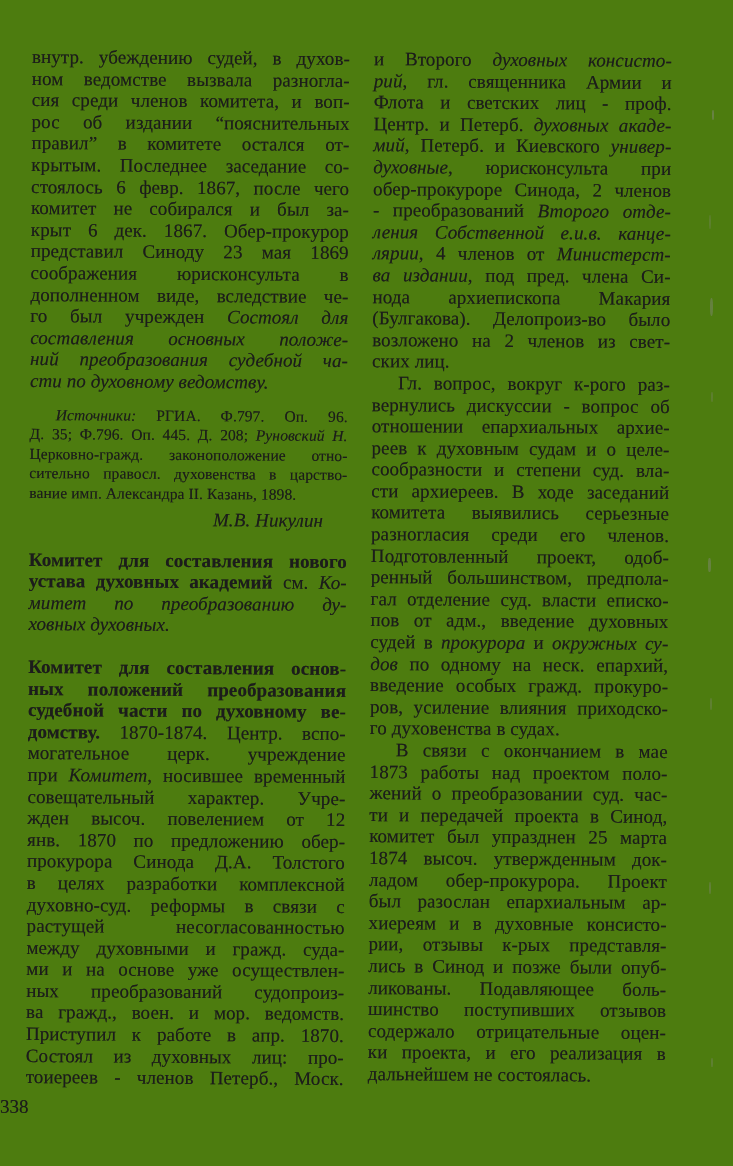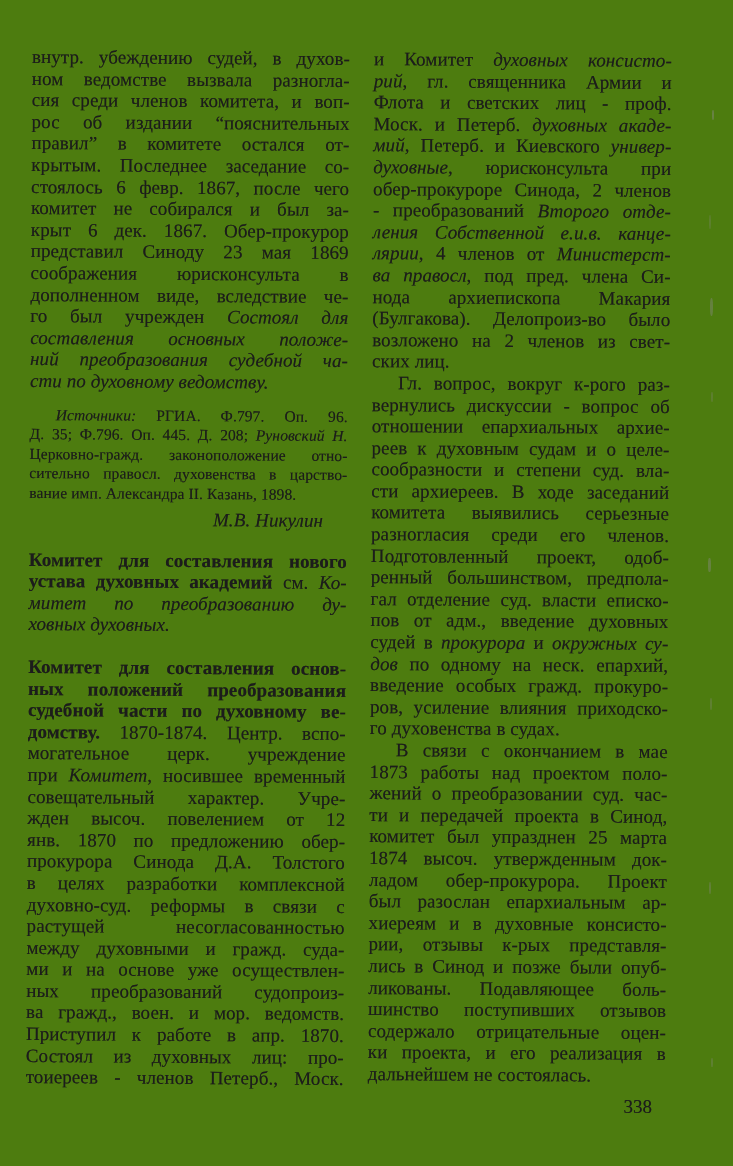--- a/index.html
+++ b/index.html
@@ -36,21 +36,21 @@
   .r-i{font-style:italic;}
   .r-b{font-weight:bold;}
   
   .b-sources{margin-top:13px;}
   .b-author{margin-top:6px;}
   .b-author .line{text-align:right;text-align-last:right;padding-right:24px;}
   .b-entry-cross-reference{margin-top:19px;}
   .b-entry-main{margin-top:21px;}
   .page-number{
     position:absolute;top:1096px;left:0;width:652px;
-    text-align:right;font-size:19px;color:#1c1c1c;
+    text-align:left;font-size:19px;color:#1c1c1c;
     text-shadow:0 0 0.4px rgba(20,20,20,0.55);
   }
   
   .art{position:absolute;background:#8a8a86;border-radius:40%;}
   .art1{left:712px;top:110px;width:2px;height:10px;opacity:.45;}
   .art2{left:709px;top:215px;width:2px;height:14px;opacity:.25;}
   .art3{left:710px;top:298px;width:3px;height:18px;opacity:.40;}
   .art4{left:711px;top:392px;width:2px;height:10px;opacity:.28;}
   .art5{left:708px;top:558px;width:3px;height:14px;opacity:.42;}
   .art6{left:710px;top:698px;width:2px;height:12px;opacity:.30;}
@@ -115,31 +115,31 @@
           <div class="line"><span class="r-n">ми и на основе уже осуществлен-</span></div>
           <div class="line"><span class="r-n">ных преобразований судопроиз-</span></div>
           <div class="line"><span class="r-n">ва гражд., воен. и мор. ведомств.</span></div>
           <div class="line"><span class="r-n">Приступил к работе в апр. 1870.</span></div>
           <div class="line"><span class="r-n">Состоял из духовных лиц: про-</span></div>
           <div class="line"><span class="r-n">тоиереев - членов Петерб., Моск.</span></div>
         </div>
       </div>
     <div class="col col-right" id="right-col">
         <div class="block b-entry-main-continuation s-main">
-          <div class="line"><span class="r-n">и Комитет </span><span class="r-i">духовных консисто-</span></div>
+          <div class="line"><span class="r-n">и Второго </span><span class="r-i">духовных консисто-</span></div>
           <div class="line"><span class="r-i">рий</span><span class="r-n">, гл. священника Армии и</span></div>
           <div class="line"><span class="r-n">Флота и светских лиц - проф.</span></div>
-          <div class="line"><span class="r-n">Моск. и Петерб. </span><span class="r-i">духовных акаде-</span></div>
+          <div class="line"><span class="r-n">Центр. и Петерб. </span><span class="r-i">духовных акаде-</span></div>
           <div class="line"><span class="r-i">мий</span><span class="r-n">, Петерб. и Киевского </span><span class="r-i">универ-</span></div>
           <div class="line"><span class="r-i">духовные</span><span class="r-n">, юрисконсульта при</span></div>
           <div class="line"><span class="r-n">обер-прокуроре Синода, 2 членов</span></div>
           <div class="line"><span class="r-n">- преобразований </span><span class="r-i">Второго отде-</span></div>
           <div class="line"><span class="r-i">ления Собственной е.и.в. канце-</span></div>
           <div class="line"><span class="r-i">лярии</span><span class="r-n">, 4 членов от </span><span class="r-i">Министерст-</span></div>
-          <div class="line"><span class="r-i">ва правосл</span><span class="r-n">, под пред. члена Си-</span></div>
+          <div class="line"><span class="r-i">ва издании</span><span class="r-n">, под пред. члена Си-</span></div>
           <div class="line"><span class="r-n">нода архиепископа Макария</span></div>
           <div class="line"><span class="r-n">(Булгакова). Делопроиз-во было</span></div>
           <div class="line"><span class="r-n">возложено на 2 членов из свет-</span></div>
           <div class="line flush"><span class="r-n">ских лиц.</span></div>
         </div>
         <div class="block b-paragraph-discussion s-main">
           <div class="line indent"><span class="r-n">Гл. вопрос, вокруг к-рого раз-</span></div>
           <div class="line"><span class="r-n">вернулись дискуссии - вопрос об</span></div>
           <div class="line"><span class="r-n">отношении епархиальных архие-</span></div>
           <div class="line"><span class="r-n">реев к духовным судам и о целе-</span></div>

